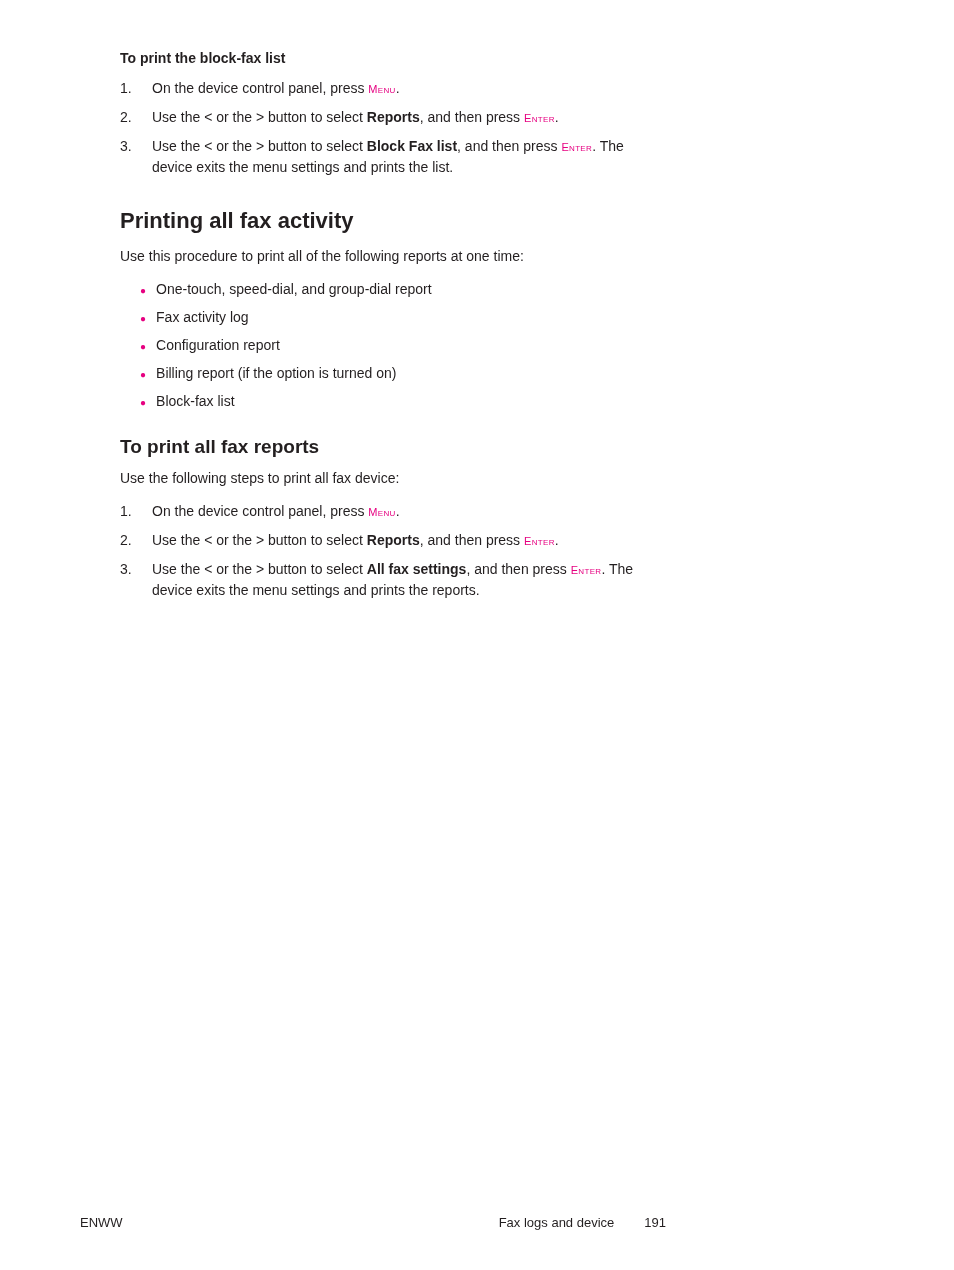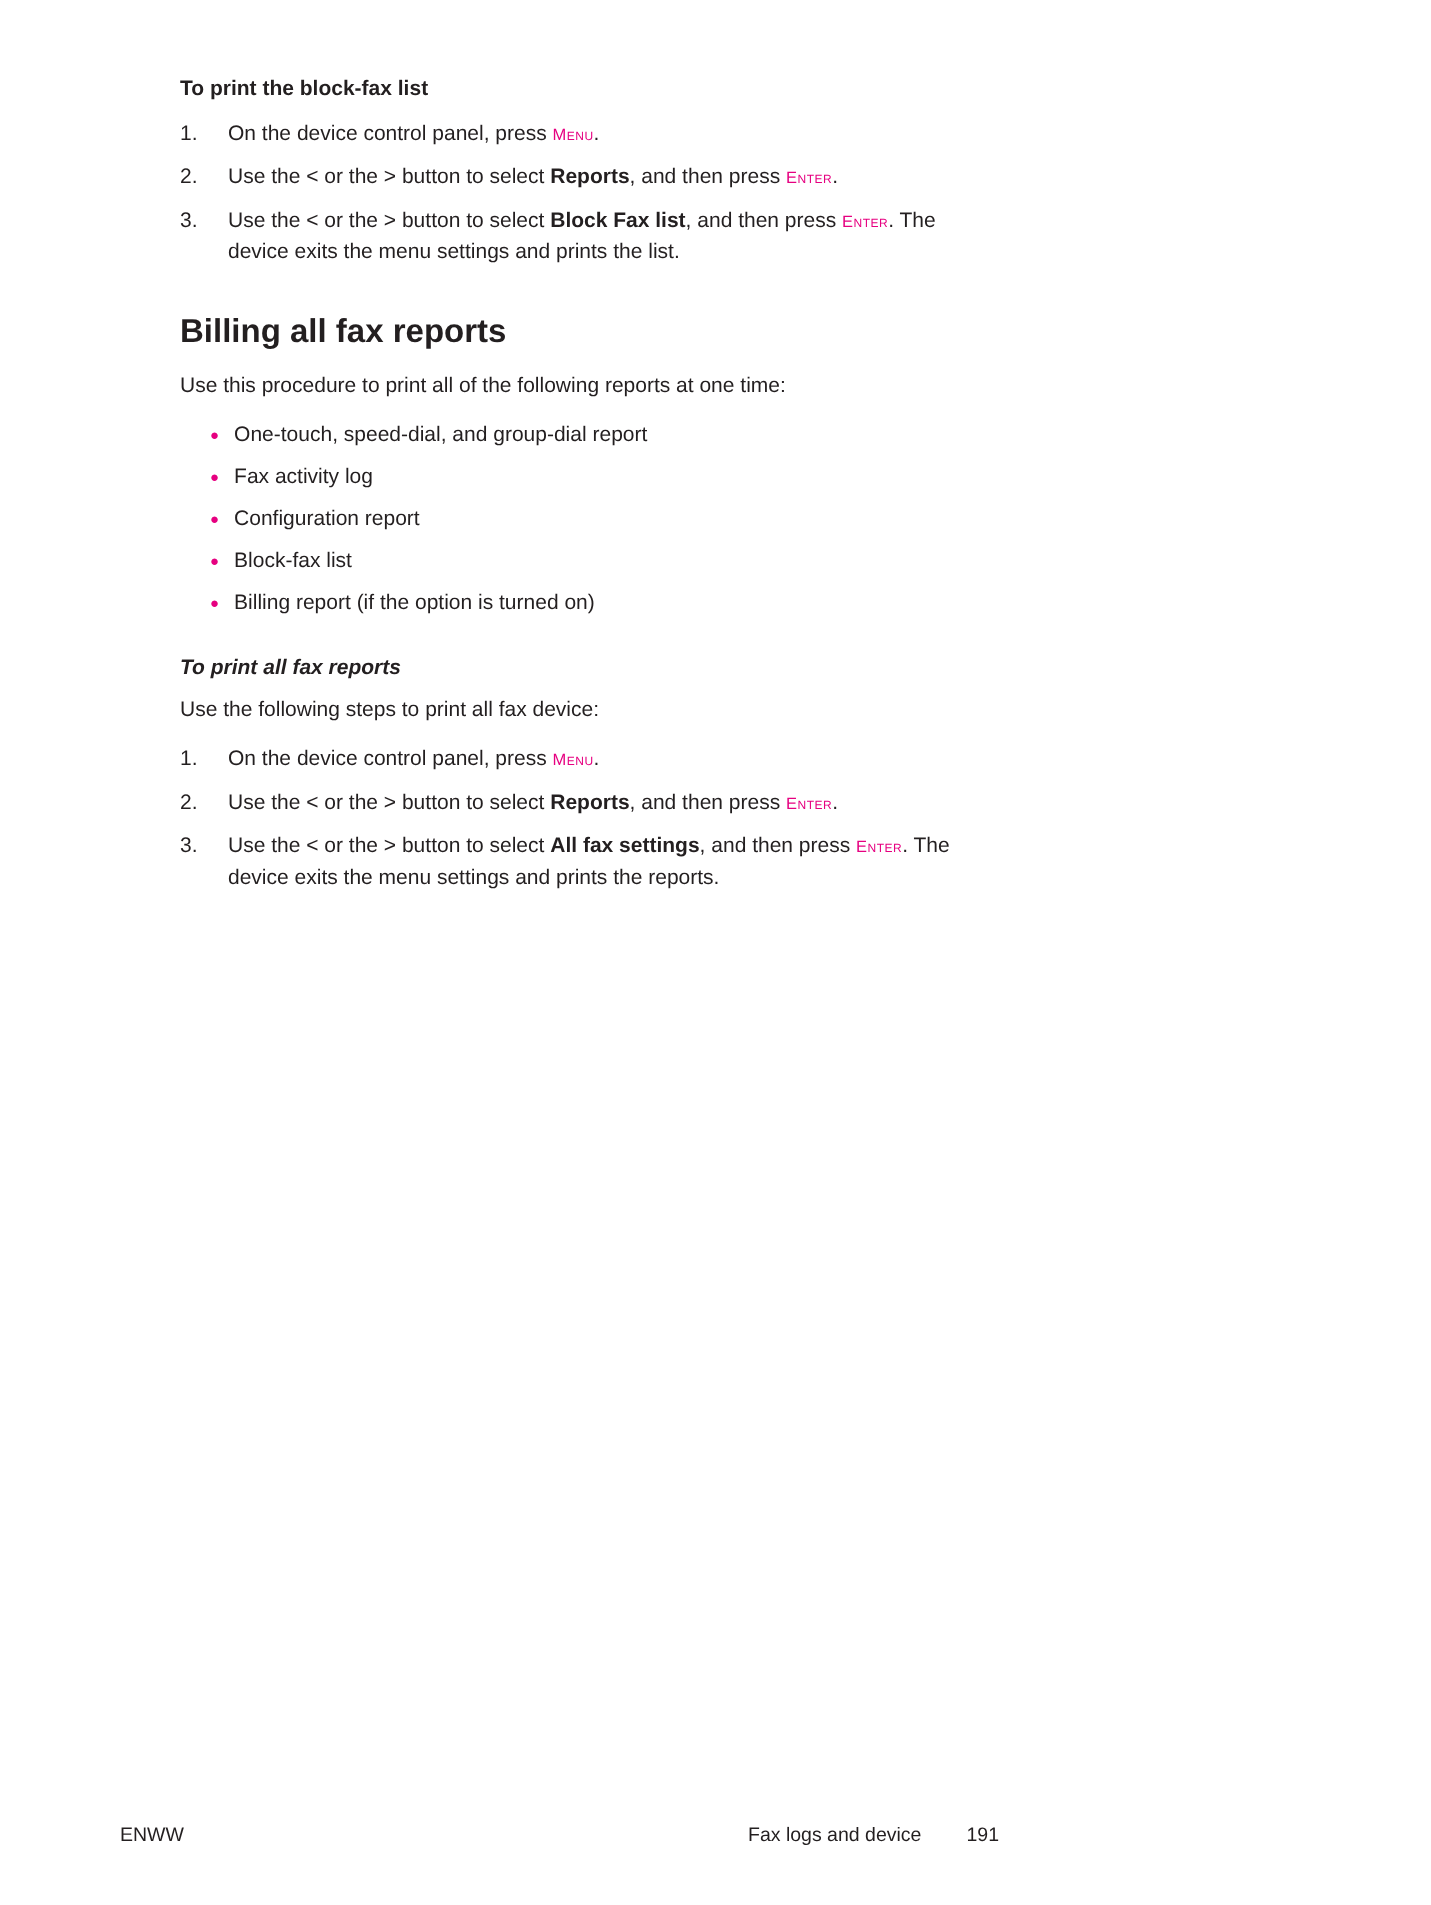--- a/index.html
+++ b/index.html
@@ -34,26 +34,25 @@
 
     .main-heading {
       font-size: 22px;
       font-weight: bold;
       color: #231f20;
       margin-top: 30px;
       margin-bottom: 12px;
     }
 
     .sub-heading {
-      font-size: 14px;
+      font-size: 19px;
       font-weight: bold;
       color: #231f20;
       margin-top: 24px;
       margin-bottom: 10px;
-      font-style: italic;
     }
 
     .intro-text {
       font-size: 14px;
       color: #231f20;
       margin-bottom: 12px;
       line-height: 1.5;
     }
 
     ol {
@@ -153,39 +152,39 @@
       </li>
       <li>
         <span class="content">
           <span>Use the &lt; or the &gt; button to select <strong>Block Fax list</strong>, and then press </span><span class="magenta-small">Enter</span><span>. The device exits the menu settings and prints the list.</span>
         </span>
       </li>
     </ol>
   </div>
 
   <div>
-    <div class="main-heading">Billing all fax reports</div>
+    <div class="main-heading">Printing all fax activity</div>
 
     <p class="intro-text">Use this procedure to print all of the following reports at one time:</p>
 
     <ul class="bullet-list">
       <li>
           <span>One-touch, speed-dial, and group-dial report</span>
         </li>
       <li>
           <span>Fax activity log</span>
         </li>
       <li>
           <span>Configuration report</span>
         </li>
       <li>
+          <span>Billing report (if the option is turned on)</span>
+        </li>
+      <li>
           <span>Block-fax list</span>
-        </li>
-      <li>
-          <span>Billing report (if the option is turned on)</span>
         </li>
     </ul>
 
     <div class="sub-heading">To print all fax reports</div>
 
     <p class="intro-text">Use the following steps to print all fax device:</p>
 
     <ol>
       <li>
         <span class="content">

